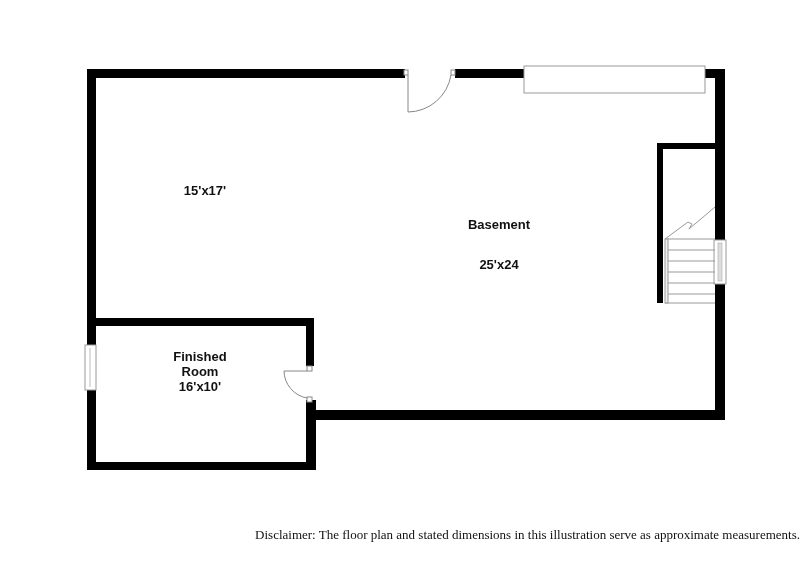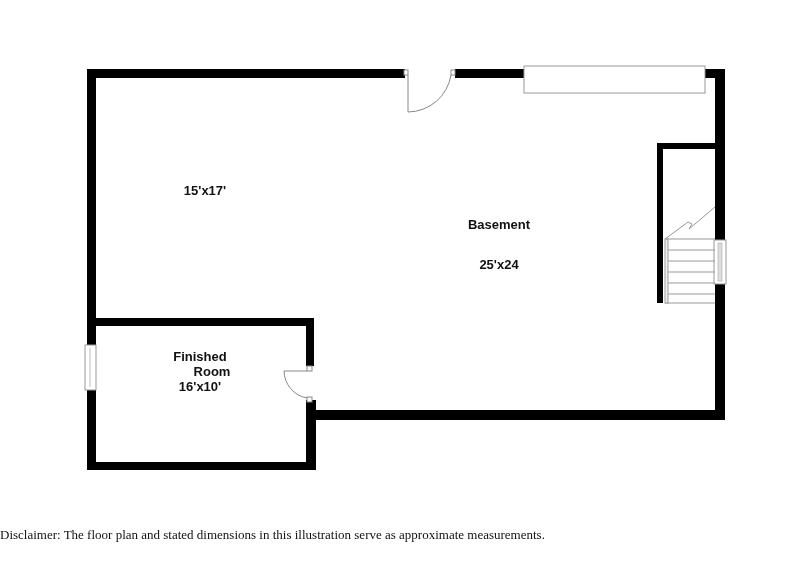--- a/index.html
+++ b/index.html
@@ -1,19 +1,19 @@
 <!DOCTYPE html>
 <html><head>
 <meta charset="utf-8">
 <style>
   html, body { margin: 0; padding: 0; background: #ffffff; }
   body { width: 800px; height: 582px; position: relative; overflow: hidden; }
   svg { position: absolute; left: 0; top: 0; }
   .lbl { position: absolute; font-family: Liberation Sans, sans-serif; font-weight: bold; font-size: 13px; color: #111; text-align: center; line-height: 15px; white-space: nowrap; }
-  .disc { position: absolute; left: 0; width: 800px; top: 527px; font-family: "Liberation Serif", serif; font-size: 13px; color: #111; text-align: left; line-height: 16px; }
+  .disc { position: absolute; left: 0; width: 800px; top: 527px; font-family: "Liberation Serif", serif; font-size: 13px; color: #111; text-align: right; line-height: 16px; }
 </style>
 </head>
 <body>
 
 <svg width="800" height="582">
 
   <g fill="#000">
 
     <rect x="87" y="69" width="318" height="9"></rect>
 
@@ -78,18 +78,18 @@
     <path d="M665 239 L688 222 L692 224 L689 229 L715 207"></path>
   </g>
 </svg>
 
 <div class="lbl" style="left:165px; top:183px; width:80px;">15'x17'</div>
 
 <div class="lbl" style="left:449px; top:217px; width:100px;">Basement</div>
 <div class="lbl" style="left:449px; top:245px; width:100px;margin-top:12px;">25'x24</div>
 
 <div class="lbl" style="left:150px; top:349px; width:100px;">Finished</div>
-<div class="lbl" style="left:162px; top:364px; width:100px;">Room</div>
+<div class="lbl" style="left:150px; top:364px; width:100px;">Room</div>
 <div class="lbl" style="left:150px; top:379px; width:100px;">16'x10'</div>
 
 <div class="disc">
   <div>Disclaimer: The floor plan and stated dimensions in this illustration serve as approximate measurements.</div>
 </div>
 
 </body></html>

